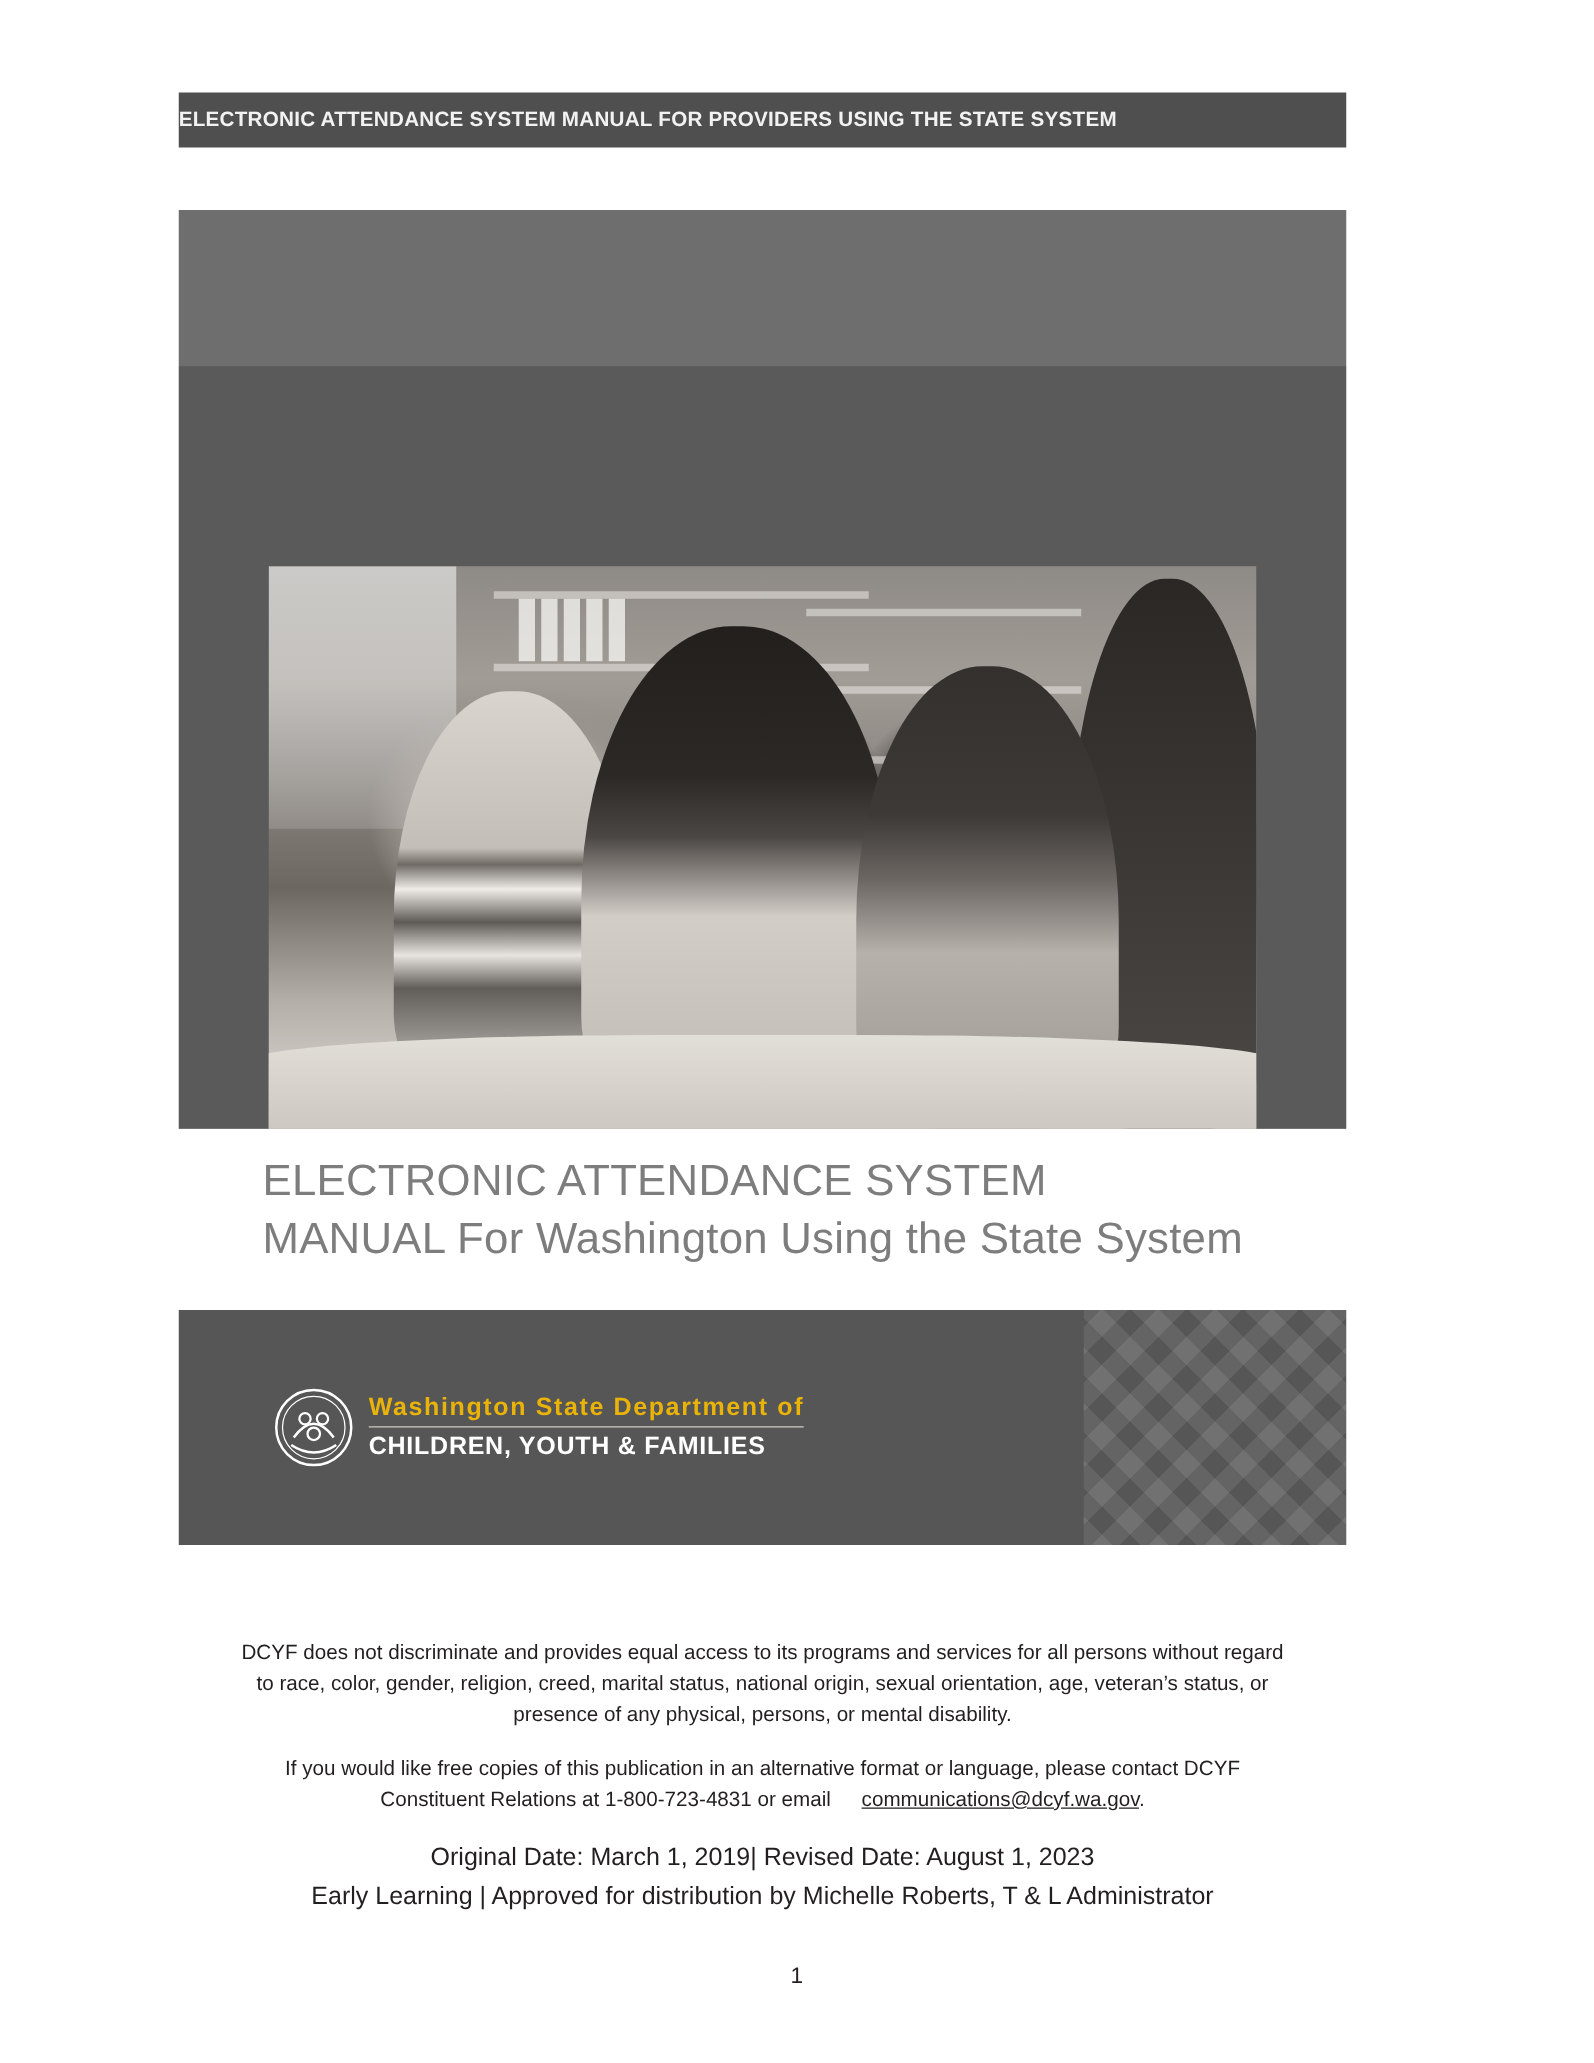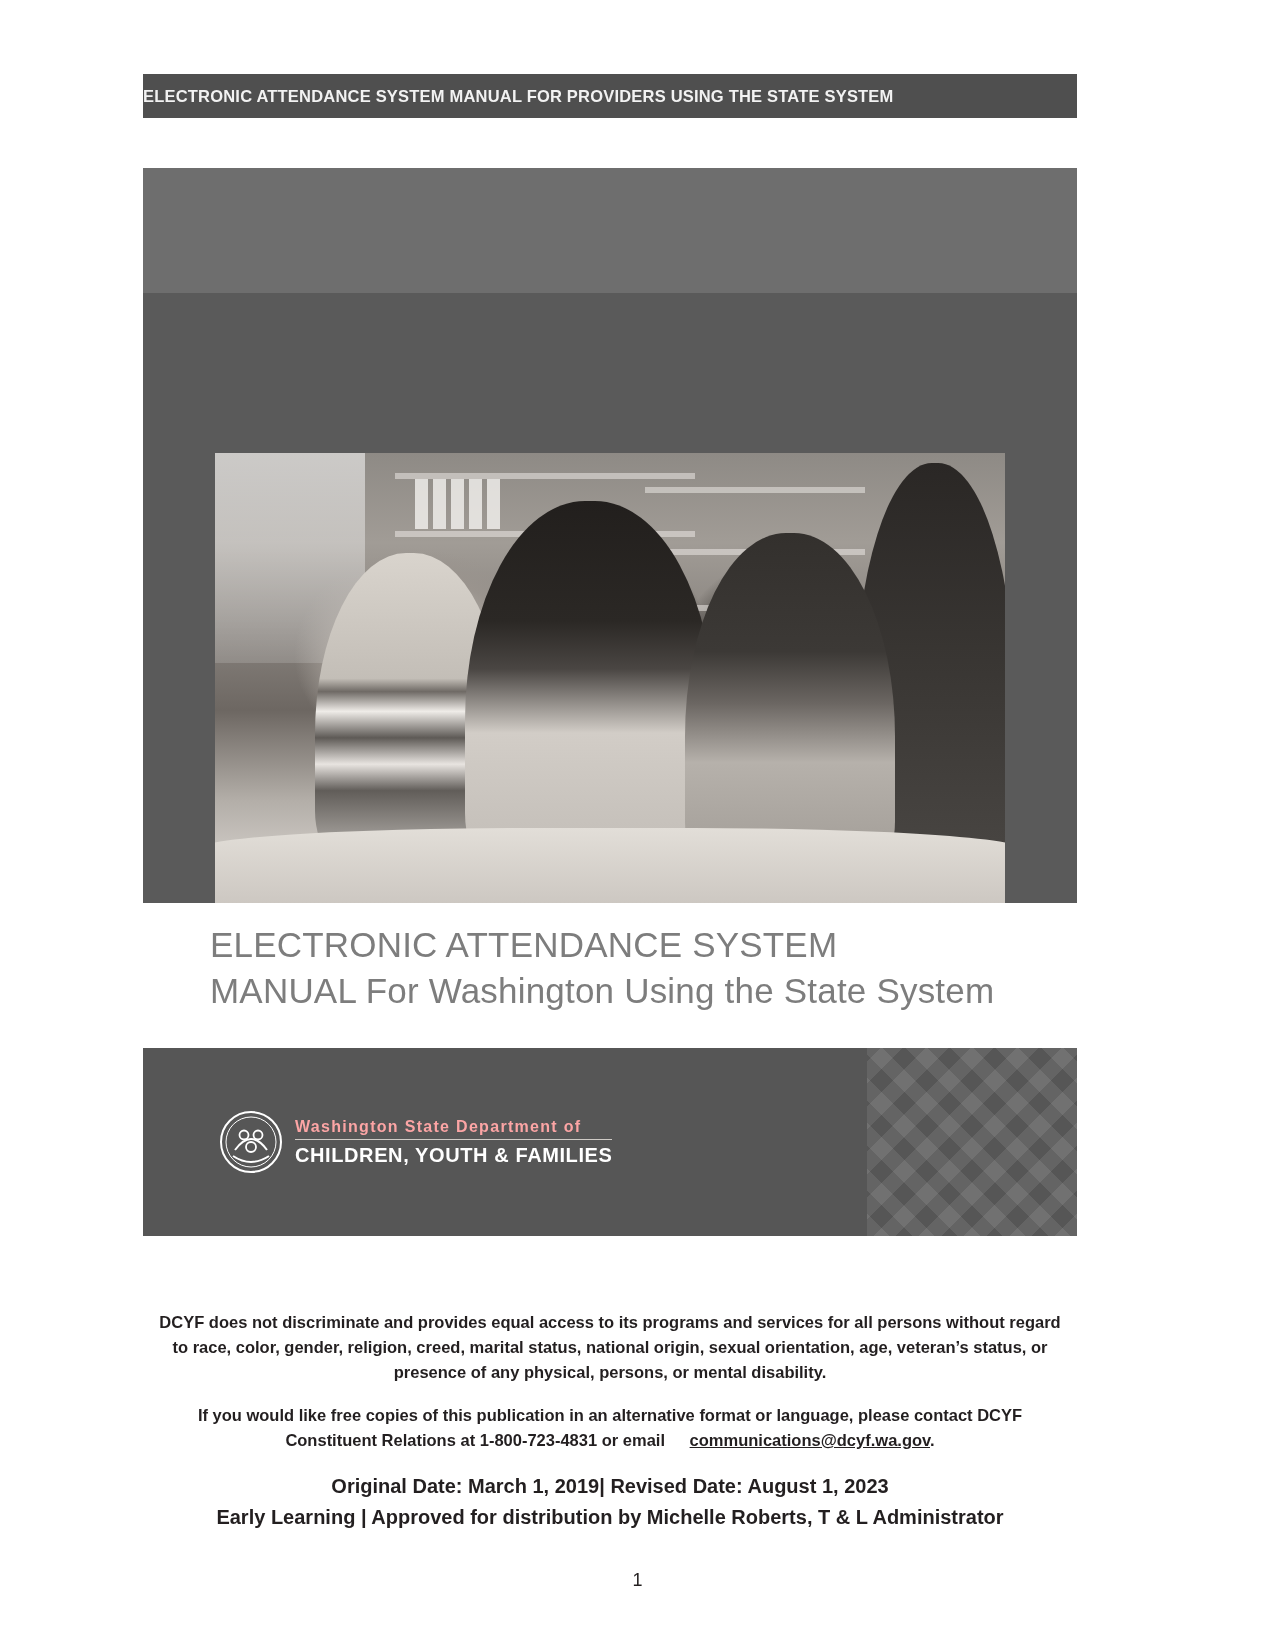--- a/index.html
+++ b/index.html
@@ -185,22 +185,22 @@
     height: 64px;
     flex: 0 0 64px;
     position: relative;
   }
   .brand-wordmark {
     display: flex;
     flex-direction: column;
     justify-content: center;
   }
   .brand-wordmark .top-line {
-    color: #fca5a5;
-    font-size: 16px;
+    color: #eab308;
+    font-size: 20px;
     font-weight: bold;
     letter-spacing: 1.3px;
     font-family: "Liberation Sans", sans-serif;
     white-space: nowrap;
   }
   .brand-wordmark .rule {
     height: 1px;
     background: #cfcbc6;
     margin: 3px 0 4px 0;
     width: 100%;
@@ -214,21 +214,20 @@
     white-space: nowrap;
   }
 
   
   .legal {
     position: absolute;
     left: 143px;
     top: 1310px;
     width: 934px;
     text-align: center;
-    font-weight: bold;
   }
   .legal p {
     margin: 0;
     font-size: 16.5px;
     line-height: 25px;
     color: #231f20;
     font-family: "Liberation Sans", sans-serif;
   }
   .legal .para-gap { height: 18px; }
   .legal .link {

